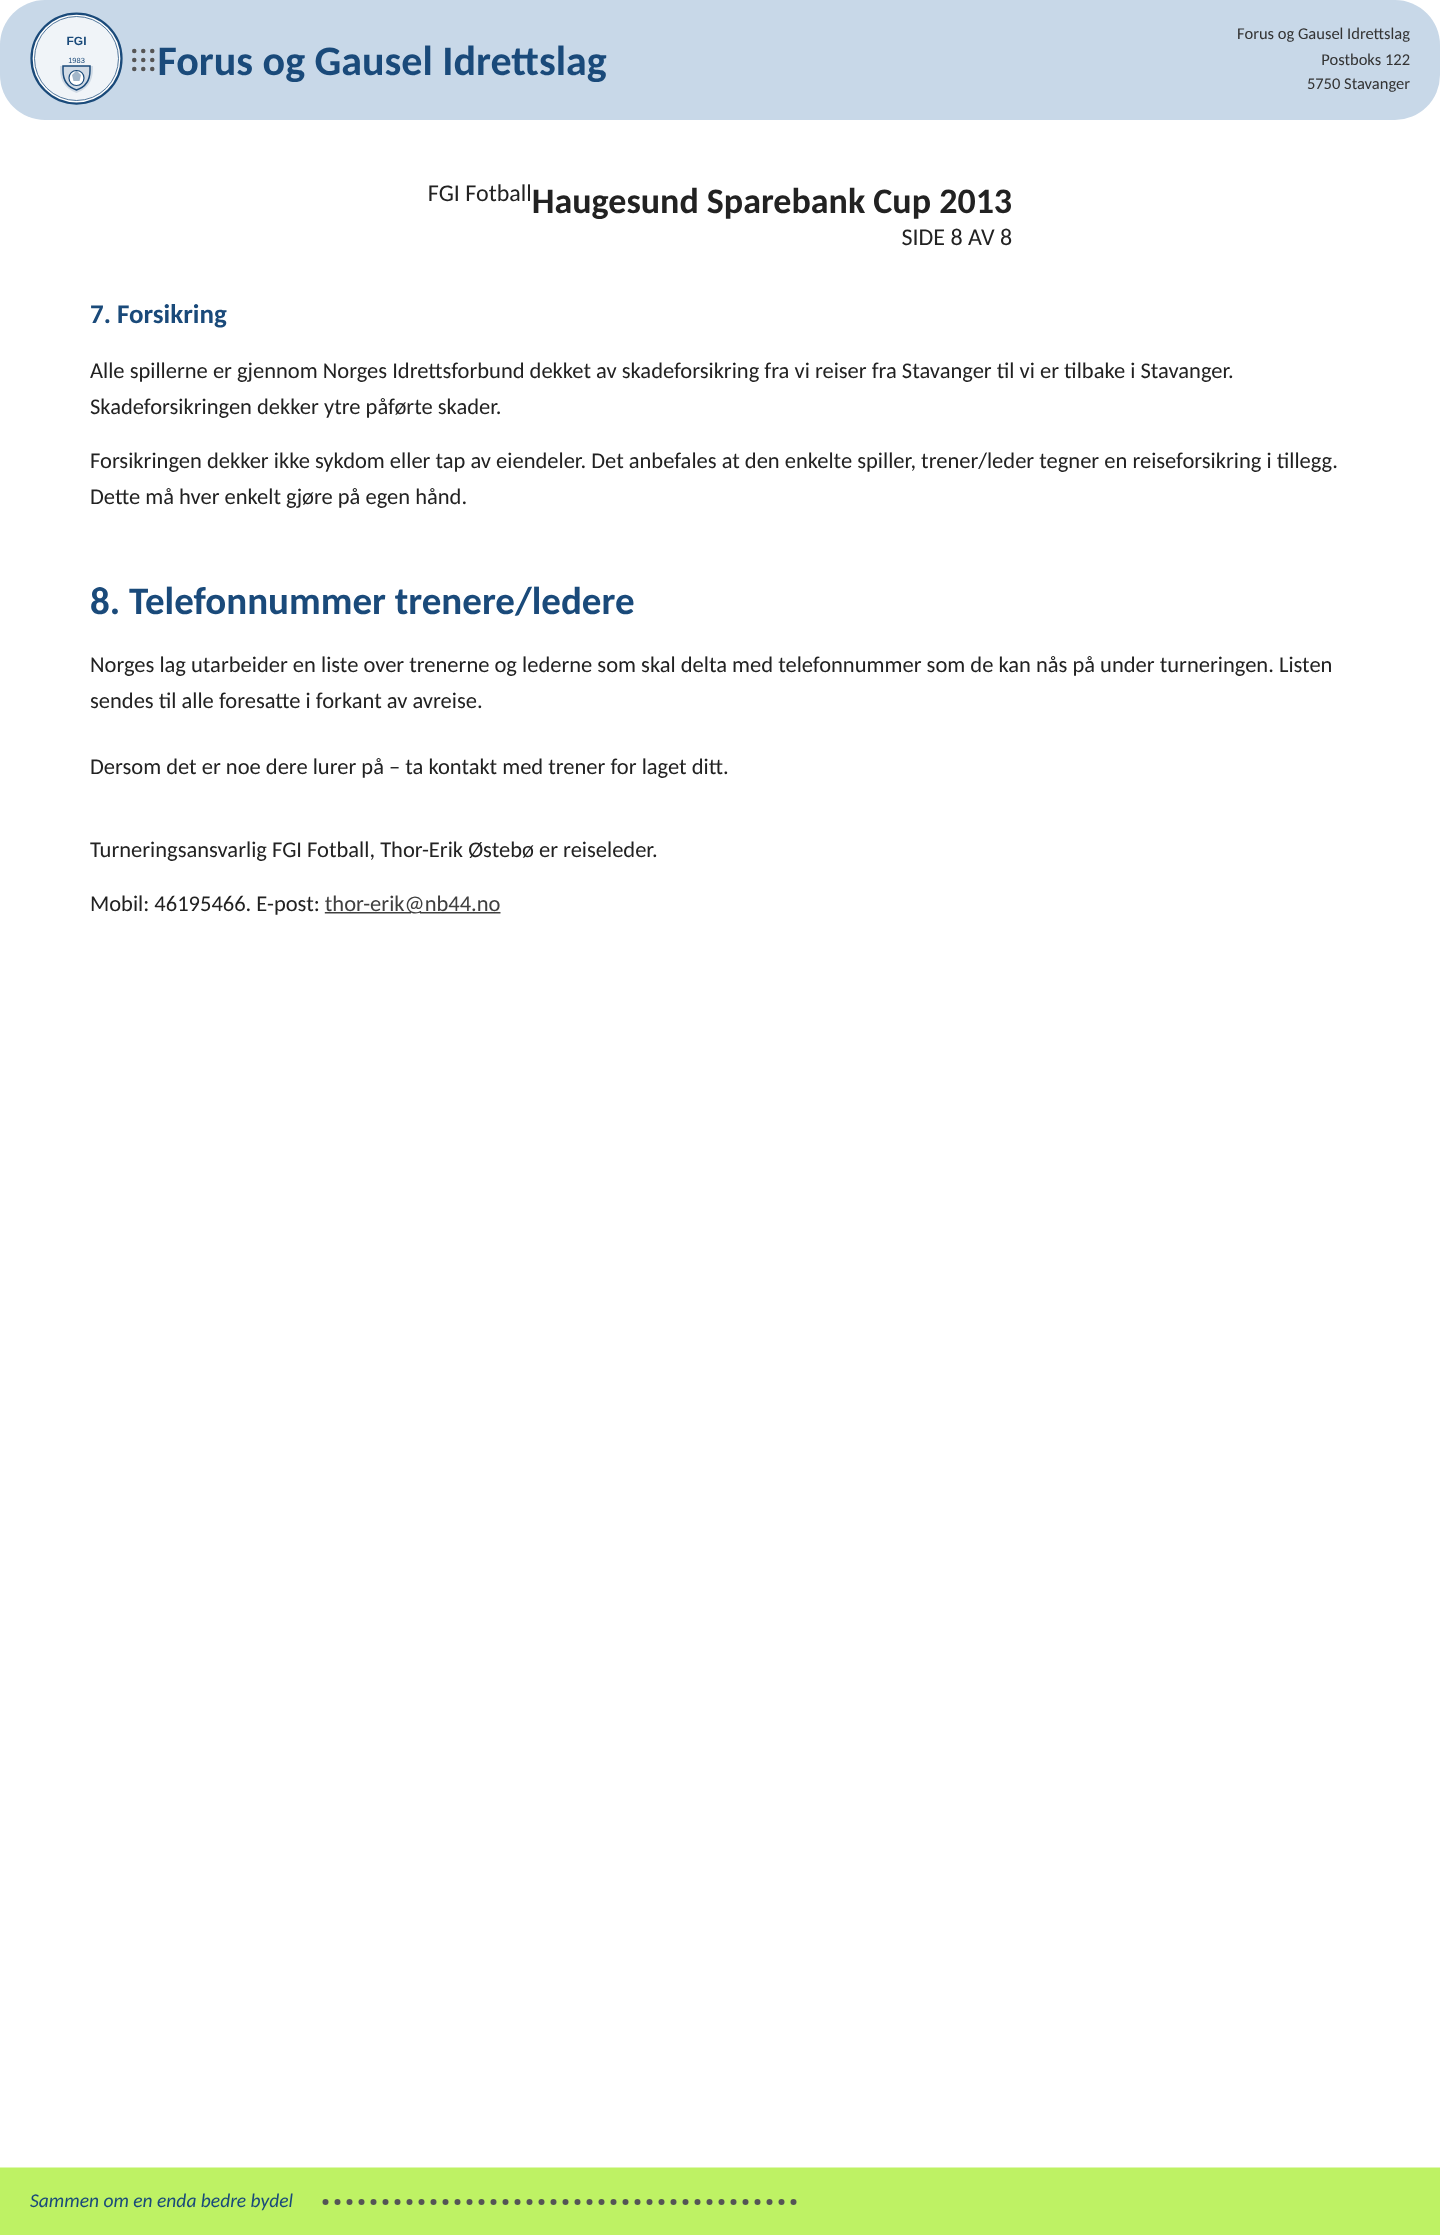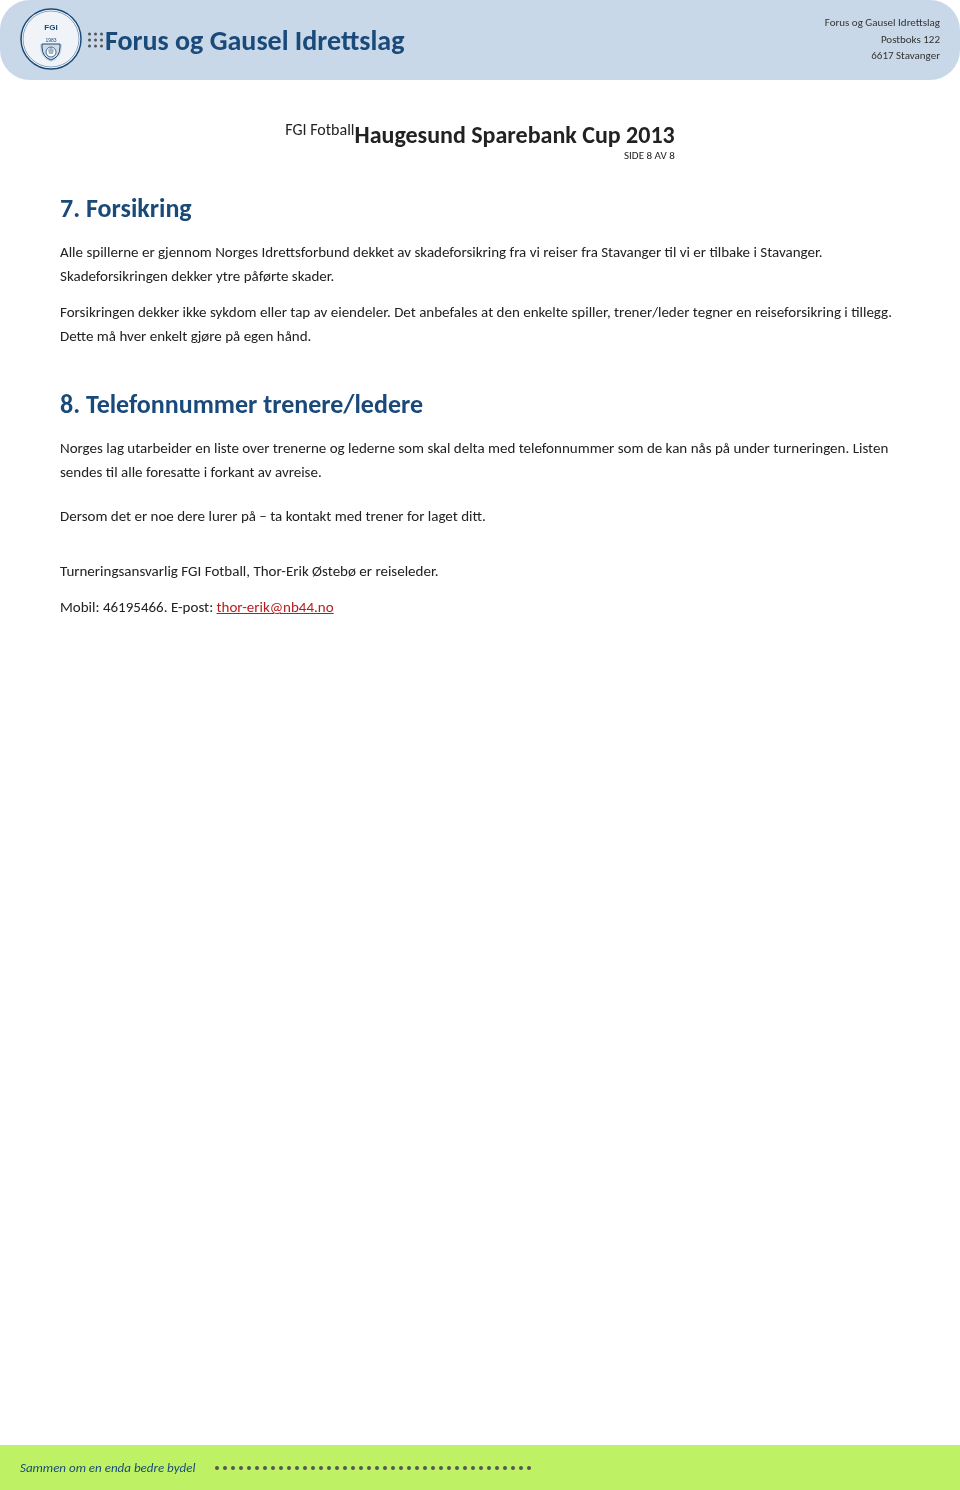--- a/index.html
+++ b/index.html
@@ -96,29 +96,29 @@
     }
 
     .cup-title {
       font-size: 24px;
       font-weight: bold;
       color: #222;
       display: block;
     }
 
     .side-label {
-      font-size: 11px;
+      font-size: 16px;
       color: #222;
       display: block;
       text-align: right;
     }
 
     
     .section-heading-numbered {
-      font-size: 26px;
+      font-size: 18px;
       font-weight: bold;
       color: #1a4a7a;
       margin-bottom: 16px;
       margin-top: 10px;
     }
 
     .section-heading-8 {
       font-size: 26px;
       font-weight: bold;
       color: #1a4a7a;
@@ -134,21 +134,21 @@
       margin-bottom: 12px;
     }
 
     .body-text-block {
       margin-bottom: 20px;
       margin-top: 12px;
     }
 
     
     .email-link {
-      color: #b91c1c;
+      color: #404040;
       text-decoration: underline;
     }
 
     
     .footer {
       position: absolute;
       bottom: 0;
       left: 0;
       right: 0;
       background-color: #bef264;
@@ -223,21 +223,21 @@
       <span class="dot"></span>
       <span class="dot"></span>
     </div>
   </div>
 
   <span class="header-title">Forus og Gausel Idrettslag</span>
 
   <div class="header-address">
     <span>Forus og Gausel Idrettslag</span><br>
     <span>Postboks 122</span><br>
-    <span>6617 Stavanger</span>
+    <span>5750 Stavanger</span>
   </div>
 </div>
 
 <div class="main-content">
 
   
   <div class="sub-header">
     <span class="sub-header-left">FGI Fotball</span>
     <div class="sub-header-right">
       <span class="cup-title">Haugesund Sparebank Cup 2013</span>

